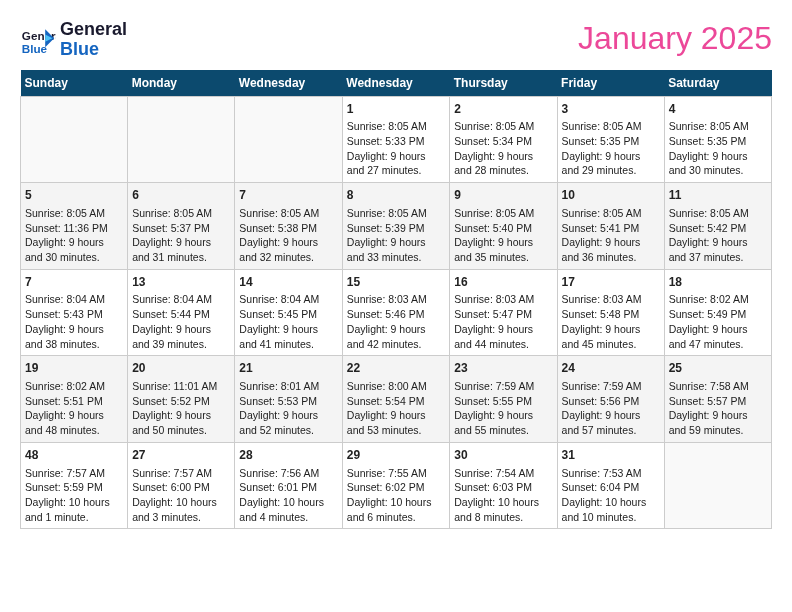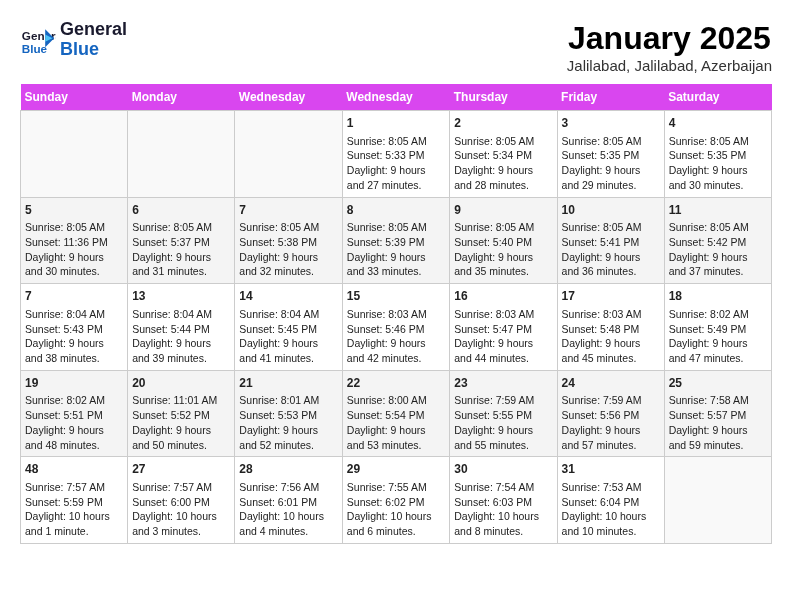--- a/index.html
+++ b/index.html
@@ -30,35 +30,34 @@
     .logo-blue { color: #1565c0; }
     .logo-icon {
       width: 36px;
       height: 36px;
     }
     .title-block {
       text-align: right;
     }
     .cal-title {
       font-size: 32px;
-      font-weight: bold;
-      color: #000000;
-      text-align: center;
+      font-weight: normal;
+      color: #ec4899;
     }
     .cal-subtitle {
       font-size: 15px;
       color: #333;
     }
     table {
       width: 100%;
       border-collapse: collapse;
       font-size: 11px;
     }
     thead tr th {
-      background: #d946ef;
+      background: #0c4a6e;
       color: #fff;
       padding: 6px 4px;
       text-align: left;
       font-size: 12px;
       font-weight: bold;
     }
     tbody tr td {
       border: 1px solid #ccc;
       vertical-align: top;
       padding: 4px;
@@ -97,21 +96,20 @@
       <polygon points="28,8 38,18 28,28" fill="#1565c0"></polygon>
       <polygon points="28,14 36,18 28,22" fill="#4fc3f7"></polygon>
     </svg>
     <div>
       <div class="logo-text">General</div>
       <div class="logo-text logo-blue">Blue</div>
     </div>
   </div>
   <div class="title-block">
     <div class="cal-title">January 2025</div>
-    <div class="cal-subtitle">Jalilabad, Jalilabad, Azerbaijan</div>
   </div>
 </div>
 
 <table>
   <thead>
     <tr>
     <th>Sunday</th>
         <th>Monday</th>
         <th>Wednesday</th>
         <th>Wednesday</th>

